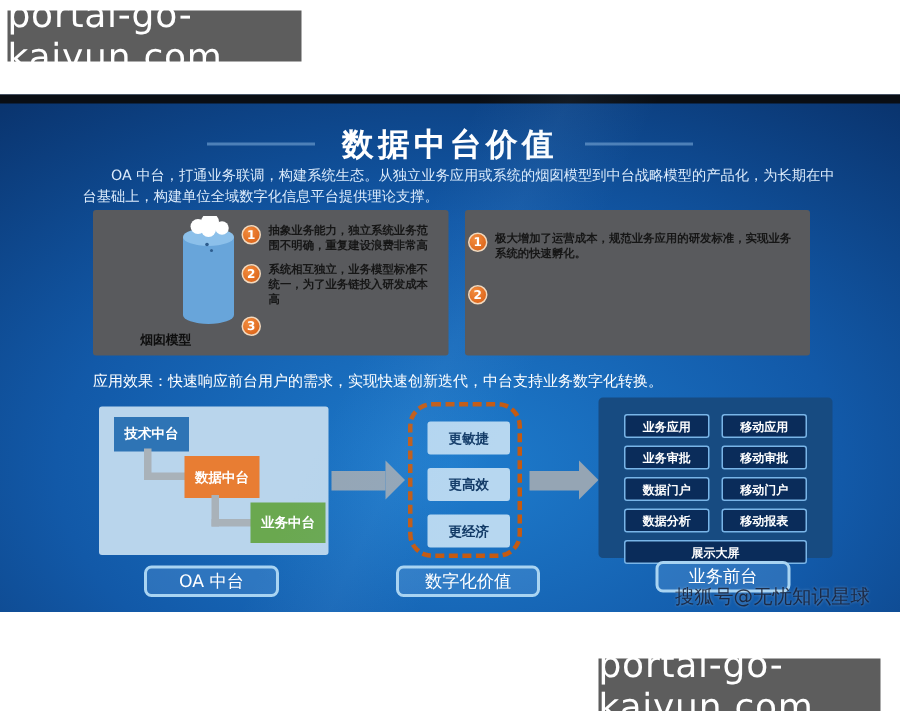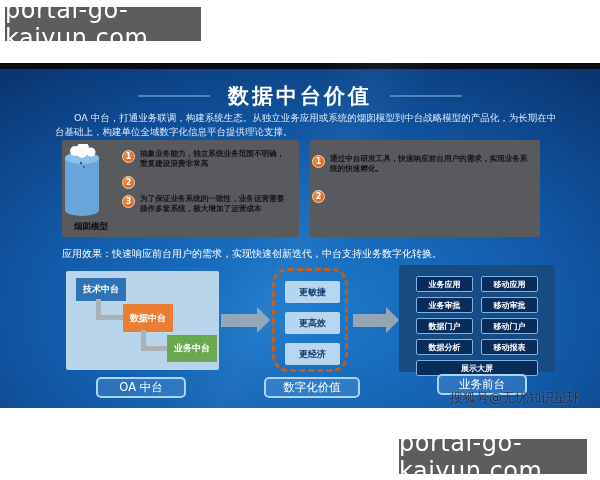--- a/index.html
+++ b/index.html
@@ -18,21 +18,21 @@
 
   .title-row{position:absolute;top:19px;left:0;width:100%;display:flex;align-items:center;justify-content:center;gap:18px;}
   .title-line{width:72px;height:2px;background:#4d80b8;}
   .title{color:#fff;font-size:21px;font-weight:bold;letter-spacing:3px;}
 
   .intro{position:absolute;top:48px;left:55px;width:502px;color:#dcebfb;font-size:9.5px;line-height:1.5;text-indent:2em;}
 
   .gray-panel{position:absolute;top:77px;height:97px;background:#595a5d;border-radius:2px;display:flex;z-index:2;}
   .gray-panel.left{left:62px;width:237px;}
   .gray-panel.right{left:310px;width:230px;}
-  .model-col{flex:0 0 58px;position:relative;display:flex;flex-direction:column;align-items:flex-start;}
+  .model-col{flex:0 0 58px;position:relative;display:flex;flex-direction:column;align-items:flex-end;padding-left:39px;}
   .model-col svg{margin-top:4px;}
   .model-label{position:absolute;bottom:4px;width:100%;text-align:center;color:#0e0e0e;font-size:8.5px;font-weight:bold;}
   .items-col{flex:1;display:flex;flex-direction:column;padding:9px 8px 5px 2px;gap:5px;}
   .gray-panel.right .items-col{gap:14px;padding-top:14px;}
   .item{display:flex;gap:5px;}
   .num{flex:0 0 13px;width:13px;height:13px;border-radius:50%;box-sizing:border-box;margin-top:1px;
        background:radial-gradient(circle at 35% 30%, #f28c3e, #d85c12);border:1px solid #f3d9bd;
        color:#fff;font-size:8px;font-weight:bold;display:flex;align-items:center;justify-content:center;}
   .item-text{color:#161616;font-size:7.6px;line-height:1.35;font-weight:600;}
 
@@ -104,33 +104,33 @@
       </svg>
       <div class="model-label">烟囱模型</div>
     </div>
     <div class="items-col">
       <div class="item">
         <span class="num">1</span>
         <span class="item-text">抽象业务能力，独立系统业务范围不明确，重复建设浪费非常高</span>
       </div>
       <div class="item">
         <span class="num">2</span>
+        <span class="item-text">系统相互独立，业务模型标准不统一，为了业务链投入研发成本高</span>
       </div>
       <div class="item">
         <span class="num">3</span>
-        <span class="item-text">为了保证业务系统的一致性，业务运营需要操作多套系统，极大增加了运营成本</span>
       </div>
     </div>
   </div>
 
   <div class="gray-panel right">
     <div class="items-col">
       <div class="item">
         <span class="num">1</span>
-        <span class="item-text">通过中台研发工具，快速响应前台用户的需求，实现业务系统的快速孵化。</span>
+        <span class="item-text">极大增加了运营成本，规范业务应用的研发标准，实现业务系统的快速孵化。</span>
       </div>
       <div class="item">
         <span class="num">2</span>
       </div>
     </div>
   </div>
 
   <div class="effect">应用效果：快速响应前台用户的需求，实现快速创新迭代，中台支持业务数字化转换。</div>
 
   <div class="flow-left">

